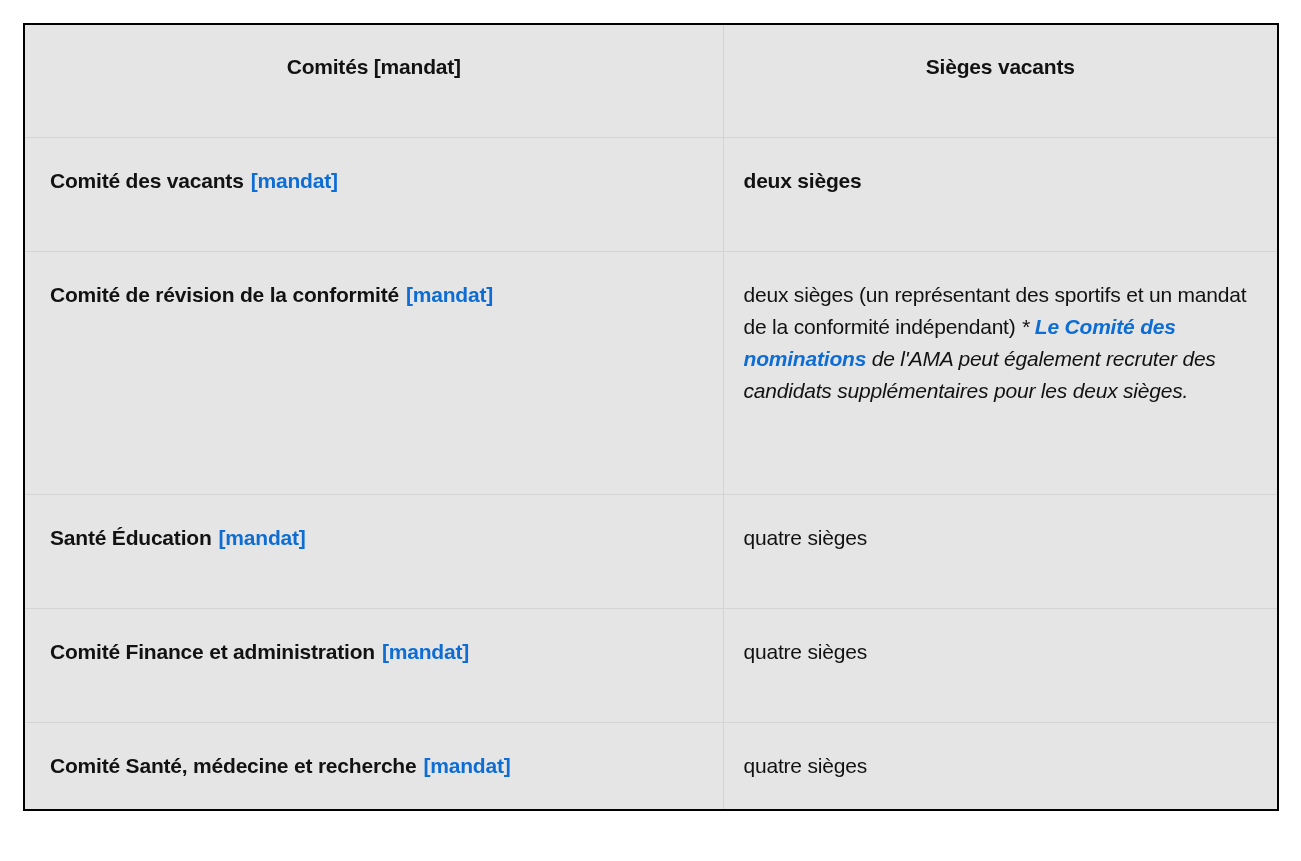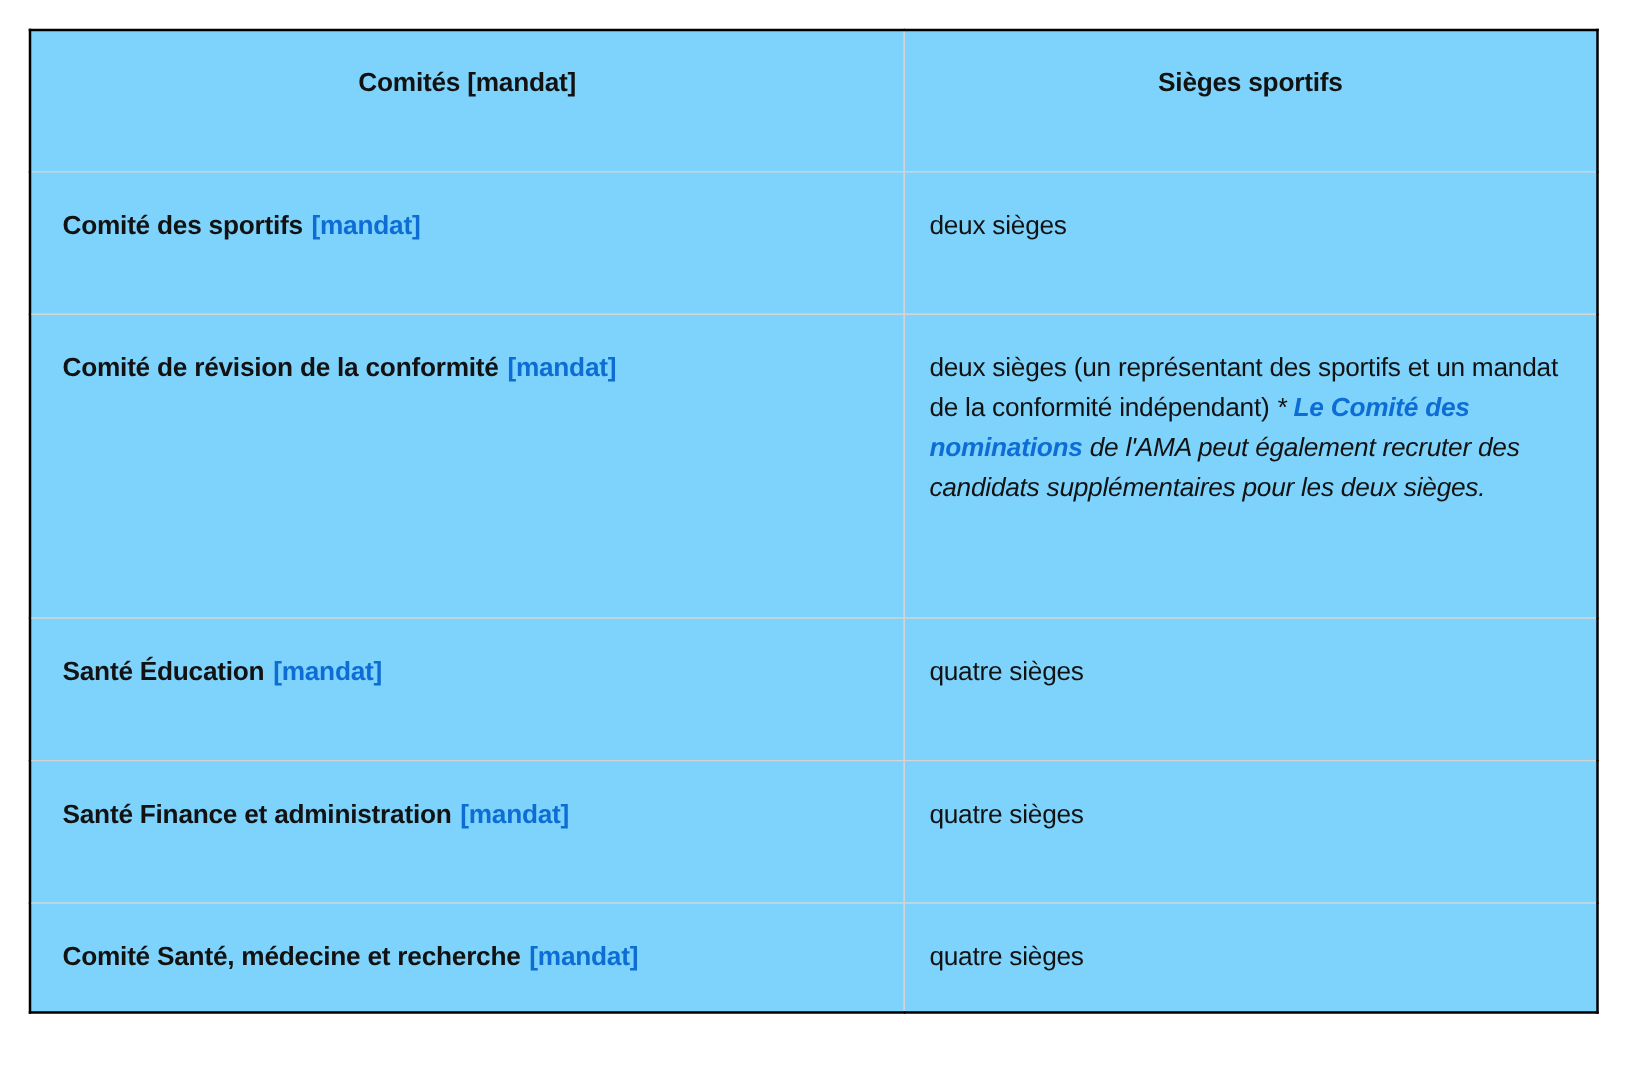--- a/index.html
+++ b/index.html
@@ -25,41 +25,41 @@
     border: 2px solid #000000;
   }
   table.committees th,
   table.committees td {
     border: 1px solid #d4d4d4;
     vertical-align: top;
     font-size: 21px;
     line-height: 32px;
     letter-spacing: -0.2px;
     box-sizing: border-box;
-    background: #7dd3fc;
+    background: #e5e5e5;
   }
   
   table.committees th { 
     font-weight: bold;
     text-align: center;
     padding: 26px 20px 0 20px;
   }
   tr.header-row   { height: 113px; }
   tr.row-h114     { height: 114px; }
   tr.row-h243     { height: 243px; }
   tr.row-h115     { height: 88px; }
 
   td.committee-cell {
     font-weight: bold;
     padding: 27px 24px 0 25px;
   }
   td.seats-cell {
     padding: 27px 30px 0 20px;
   }
-  td.seats-cell.bold-seats { font-weight: normal; }
+  td.seats-cell.bold-seats { font-weight: bold; }
 
   a.mandat-link {
     color: #0d6dd4;
     font-weight: bold;
     text-decoration: none;
     margin-left: 7px;
     cursor: pointer;
   }
   .seg-normal { font-style: normal; font-weight: normal; }
   .seg-italic { font-style: italic; font-weight: normal; }
@@ -75,28 +75,28 @@
 <body>
 
 <table class="committees">
   <colgroup>
     <col style="width: 699px">
     <col style="width: 555px">
   </colgroup>
   <thead>
     <tr class="header-row">
       <th>Comités [mandat]</th>
-      <th>Sièges sportifs</th>
+      <th>Sièges vacants</th>
     </tr>
   </thead>
   <tbody>
 
     <tr class="row-h114">
       <td class="committee-cell">
-        <span>Comité des sportifs</span><a class="mandat-link" href="#">[mandat]</a>
+        <span>Comité des vacants</span><a class="mandat-link" href="#">[mandat]</a>
       </td>
       <td class="seats-cell bold-seats">
         <span>deux sièges</span>
       </td>
     </tr>
 
     <tr class="row-h243">
       <td class="committee-cell">
         <span>Comité de révision de la conformité</span><a class="mandat-link" href="#">[mandat]</a>
       </td>
@@ -109,21 +109,21 @@
       <td class="committee-cell">
         <span>Santé Éducation</span><a class="mandat-link" href="#">[mandat]</a>
       </td>
       <td class="seats-cell">
         <span>quatre sièges</span>
       </td>
     </tr>
 
     <tr class="row-h114">
       <td class="committee-cell">
-        <span>Santé Finance et administration</span><a class="mandat-link" href="#">[mandat]</a>
+        <span>Comité Finance et administration</span><a class="mandat-link" href="#">[mandat]</a>
       </td>
       <td class="seats-cell">
         <span>quatre sièges</span>
       </td>
     </tr>
 
     <tr class="row-h115">
       <td class="committee-cell">
         <span>Comité Santé, médecine et recherche</span><a class="mandat-link" href="#">[mandat]</a>
       </td>

